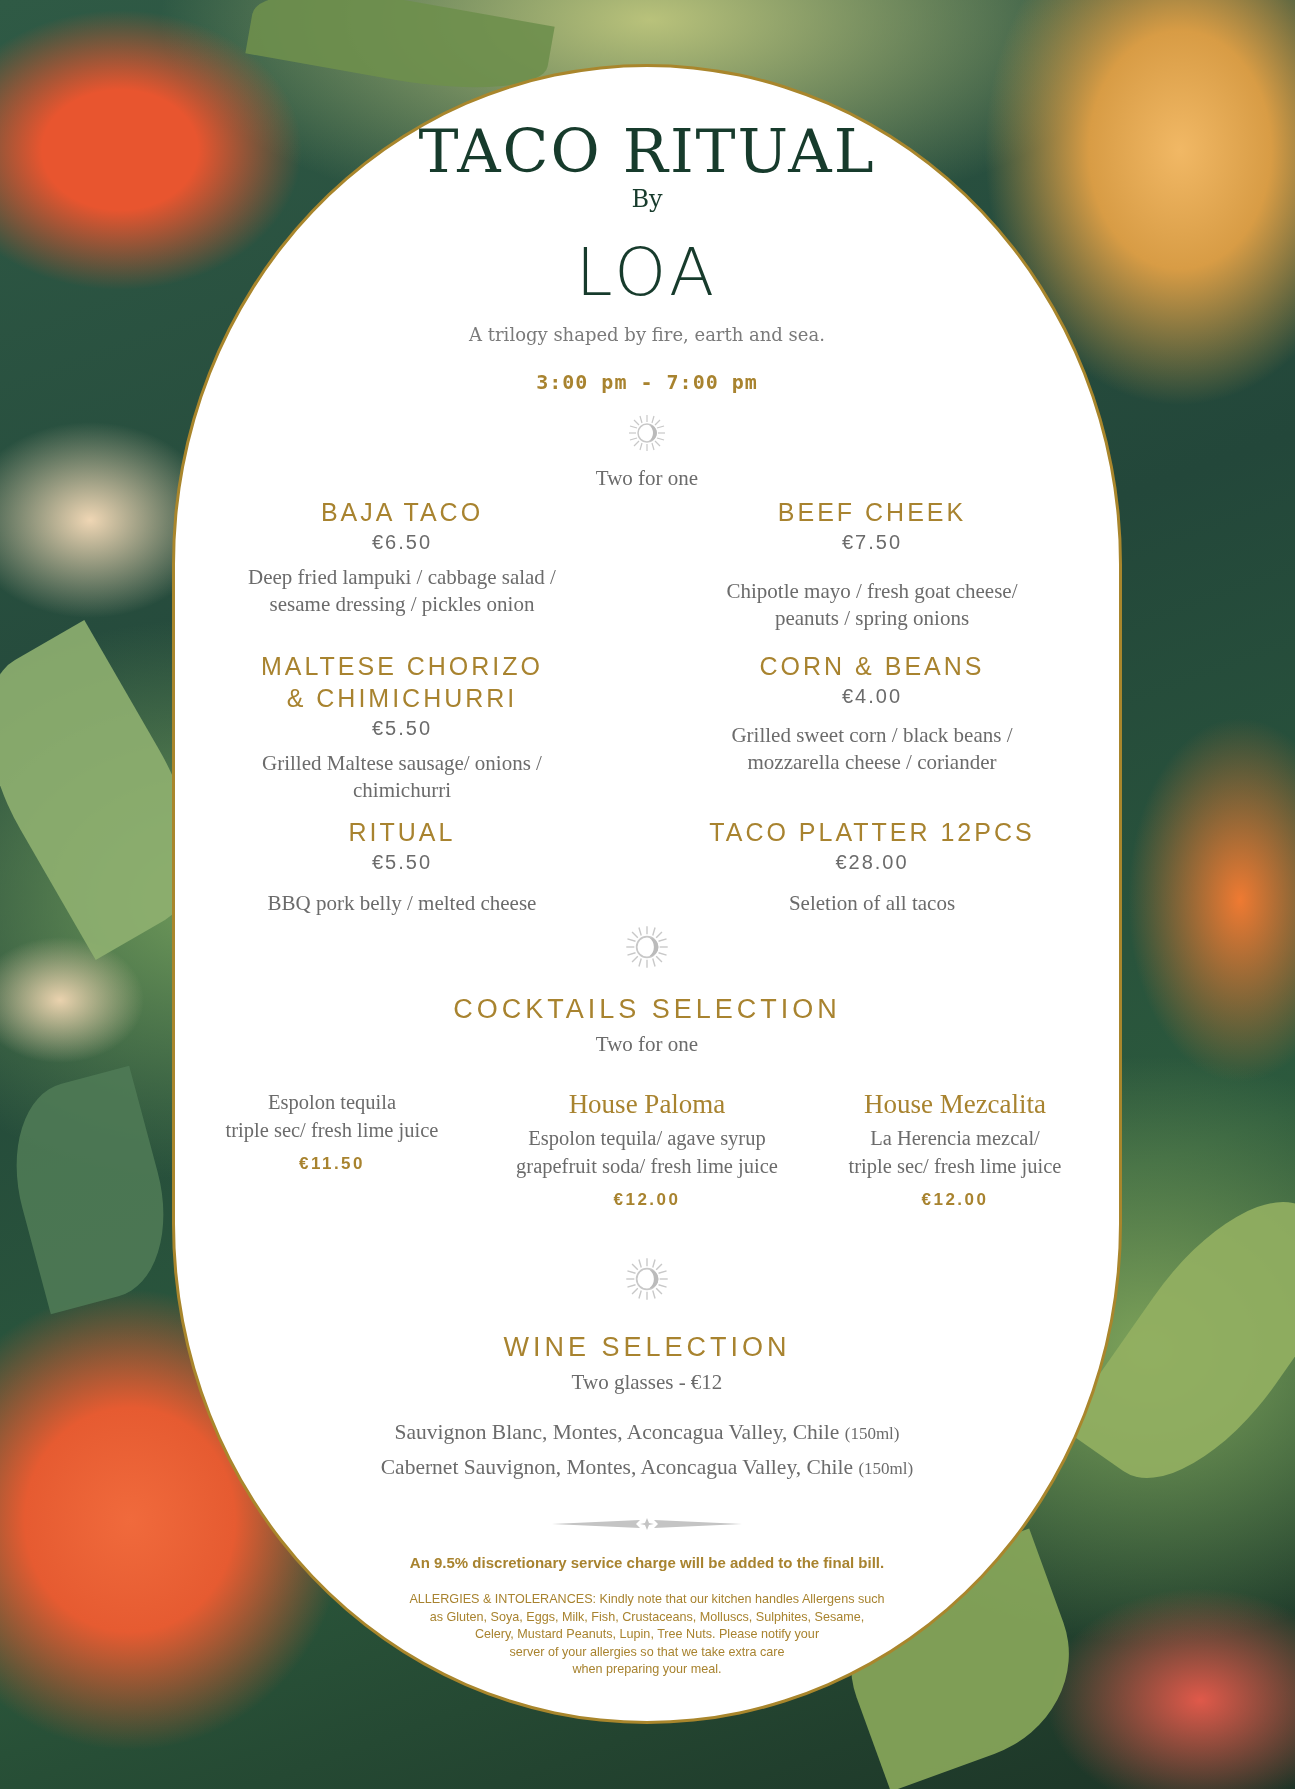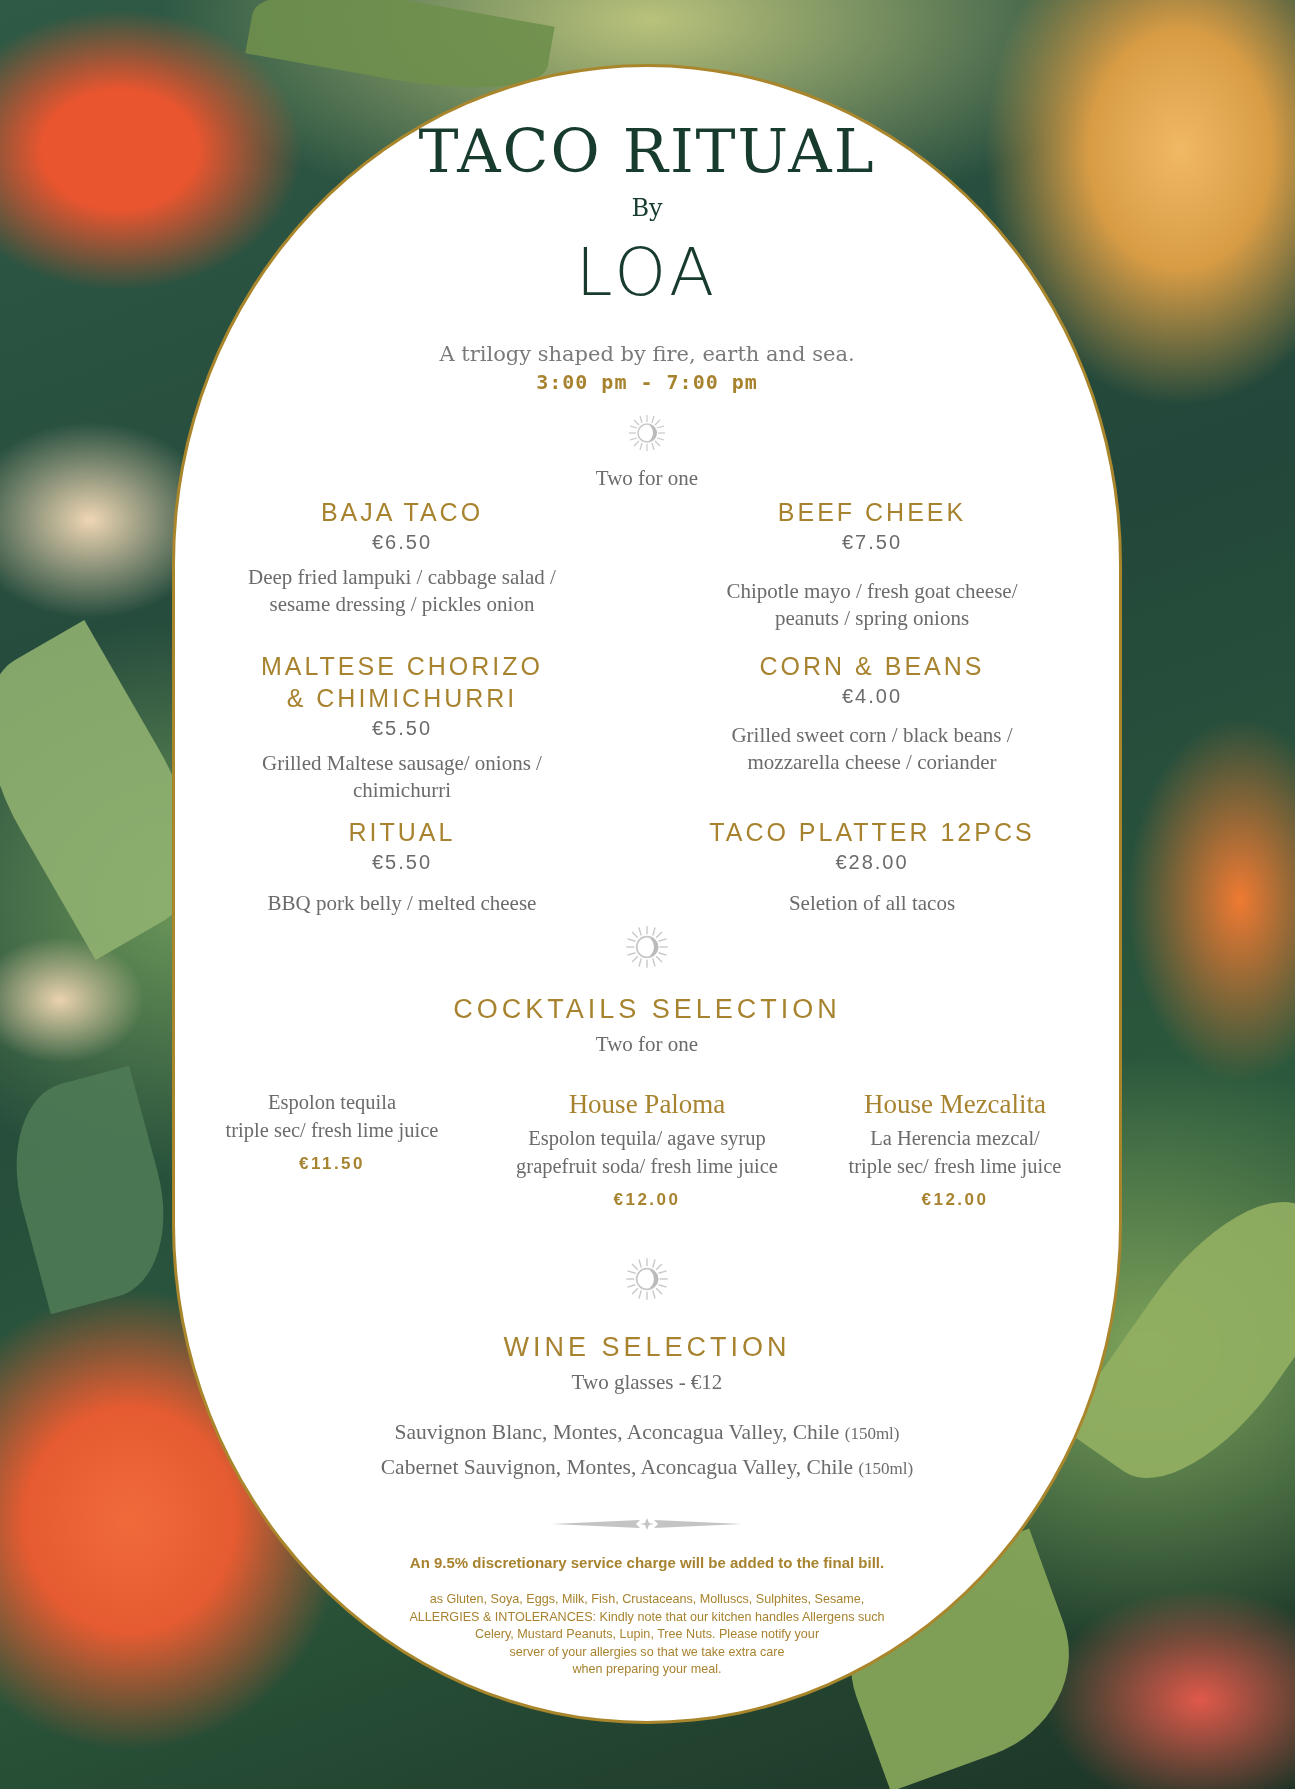--- a/index.html
+++ b/index.html
@@ -39,30 +39,30 @@
     position: absolute; left: 172px; top: 64px; width: 950px;
     text-align: center;
   }
 
   .title {
     position: absolute; left: 0; width: 950px; top: 52px;
     font-family: "DejaVu Serif", serif; font-size: 60px; letter-spacing: 2px;
     color: #173b2c; font-weight: normal;
   }
   .by {
-    position: absolute; left: 0; width: 950px; top: 130px;
+    position: absolute; left: 0; width: 950px; top: 121px;
     font-size: 24px; color: #173b2c;
   }
   .loa {
     position: absolute; left: 0; width: 950px; top: 170px;
     font-family: "DejaVu Sans", sans-serif; font-size: 66px; letter-spacing: 4px; color: #173b2c; font-weight: 300;
   }
   .tagline {
-    position: absolute; left: 0; width: 950px; top: 278px;
-    font-size: 21px; color: #7a7a7a;
+    position: absolute; left: 0; width: 950px; top: 260px;
+    font-size: 18px; color: #7a7a7a;
   }
   .hours {
     position: absolute; left: 0; width: 950px; top: 306px;
     font-family: "DejaVu Sans Mono", monospace; font-size: 20px; letter-spacing: 1px; color: #a8832f; font-weight: bold;
   }
   .sun {
     position: absolute; left: 50%; transform: translateX(-50%);
     width: 40px; height: 40px;
   }
   .sun svg { width: 100%; height: 100%; }
@@ -309,19 +309,19 @@
   <div class="divider">
     <svg viewBox="0 0 190 14" width="190" height="14">
         <polygon points="0,7 88,3 84,7 88,11" fill="#c4c4c4"></polygon>
         <polygon points="190,7 102,3 106,7 102,11" fill="#c4c4c4"></polygon>
         <polygon points="95,1 97,6 102,7 97,8 95,13 93,8 88,7 93,6" fill="#c4c4c4"></polygon>
       </svg>
   </div>
 
   <div class="service">An 9.5% discretionary service charge will be added to the final bill.</div>
   <div class="allergy">
+    <div>ALLERGIES &amp; INTOLERANCES: Kindly note that our kitchen handles Allergens such</div>
     <div>as Gluten, Soya, Eggs, Milk, Fish, Crustaceans, Molluscs, Sulphites, Sesame,</div>
-    <div>ALLERGIES &amp; INTOLERANCES: Kindly note that our kitchen handles Allergens such</div>
     <div>Celery, Mustard Peanuts, Lupin, Tree Nuts. Please notify your</div>
     <div>server of your allergies so that we take extra care</div>
     <div>when preparing your meal.</div>
   </div>
 </div>
 
 </body></html>

